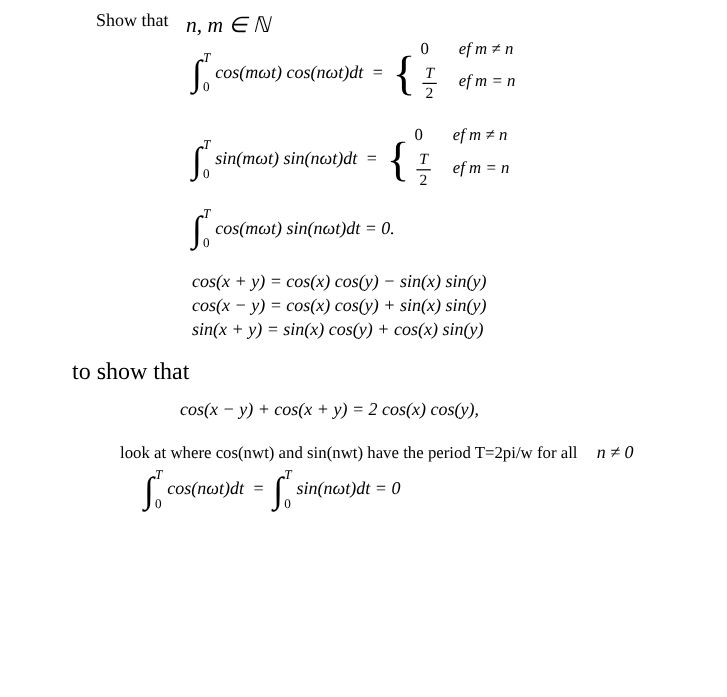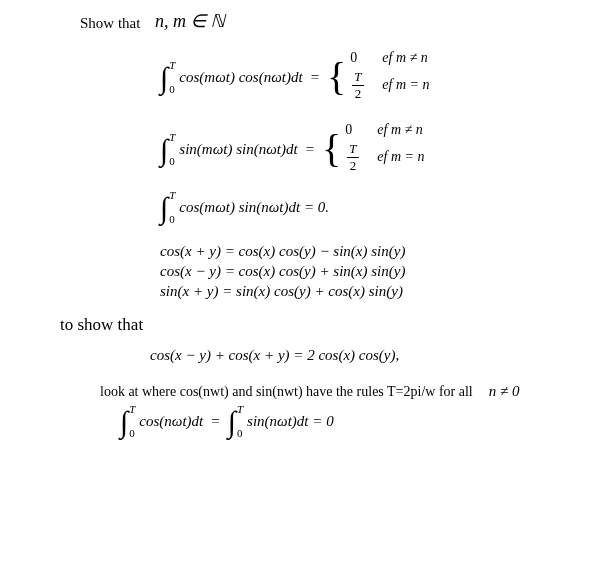--- a/index.html
+++ b/index.html
@@ -10,22 +10,22 @@
       color: #000;
       width: 606px;
       min-height: 581px;
       padding: 10px 20px;
     }
     .page {
       width: 100%;
     }
     .show-that-line {
       display: flex;
-      align-items: flex-end;
-      margin-bottom: 18px;
+      align-items: flex-start;
+      margin-bottom: 2px;
       padding-left: 60px;
     }
     .show-that-text {
       font-size: 15px;
       margin-right: 10px;
     }
     .math-block {
       display: flex;
       flex-direction: column;
       align-items: flex-start;
@@ -84,21 +84,21 @@
       margin: 10px 0;
     }
     .trig-rule-row {
       font-size: 15px;
       margin-bottom: 3px;
       font-style: italic;
     }
     .to-show-that {
       padding-left: 40px;
       margin: 12px 0;
-      font-size: 17px;
+      font-size: 20px;
     }
     .derived-equations {
       display: flex;
       flex-direction: row;
       align-items: flex-start;
       padding-left: 130px;
       margin: 10px 0;
     }
     .derived-row {
       font-size: 15px;
@@ -242,21 +242,21 @@
 
   <div class="to-show-that">to show that</div>
 
   <div class="derived-equations">
     <div class="derived-row">
       cos(<i>x</i> − <i>y</i>) + cos(<i>x</i> + <i>y</i>) = 2 cos(<i>x</i>) cos(<i>y</i>),
     </div>
   </div>
 
   <div style="margin: 16px 0 6px 80px; font-size:14px; display:flex; align-items:center;">
-    <span>look at where cos(nwt) and sin(nwt)  have the rules T=2pi/w for all</span>
+    <span>look at where cos(nwt) and sin(nwt)  have the period T=2pi/w for all</span>
     <span style="font-style:italic; margin-left:16px; font-size:15px;"><i>n</i> ≠ 0</span>
   </div>
 
   <div class="final-integral-row">
 
     <div style="display:flex; align-items:flex-end; margin-right:2px;">
       <span style="font-size:30px; line-height:0.9; font-family:'Times New Roman';">∫</span>
       <span style="display:flex; flex-direction:column; font-size:11px; margin-left:1px;">
         <span style="align-self:flex-end; position:relative; bottom:8px;"><i>T</i></span>
         <span style="align-self:flex-start; position:relative; top:4px;">0</span>

